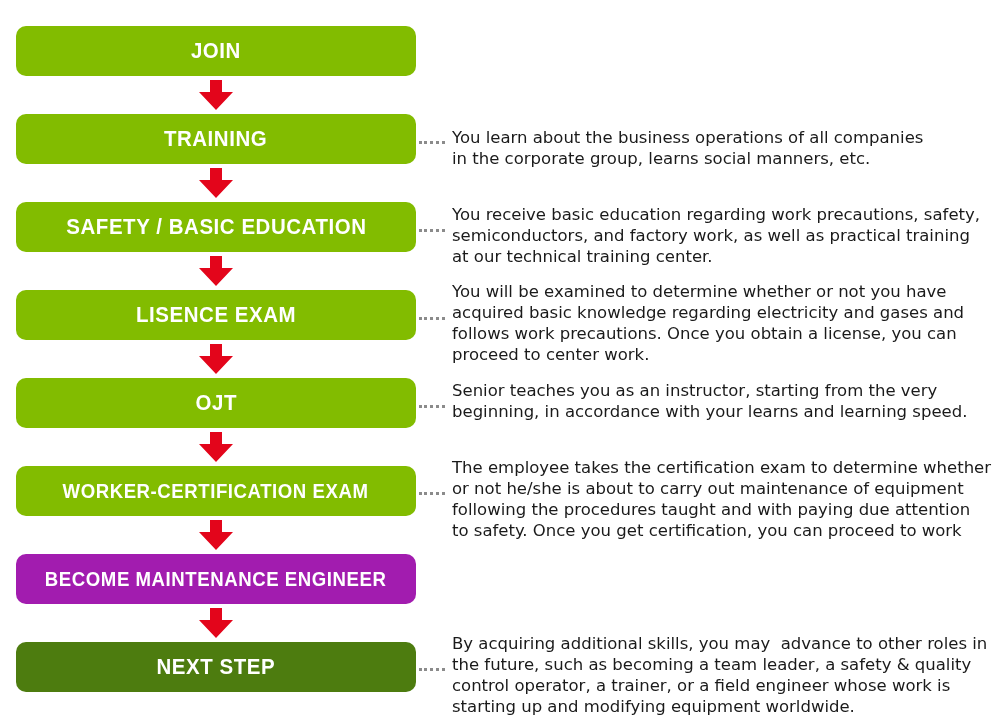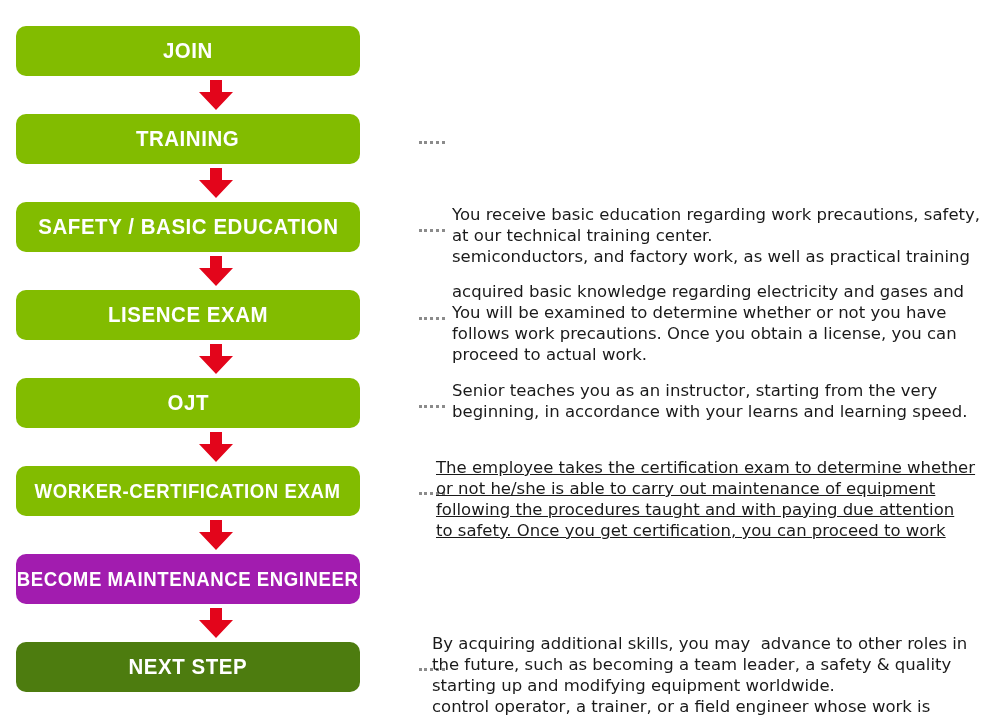--- a/index.html
+++ b/index.html
@@ -25,21 +25,21 @@
     left: 16px;
     top: 26px;
     width: 400px;
   }
 
   .step-row {
     position: relative;
   }
 
   .step-box {
-    width: 344px;
+    width: 400px;
     height: 50px;
     border-radius: 10px;
     display: flex;
     align-items: center;
     justify-content: center;
     text-align: left;
   }
 
   .step-box.green   { background: #82bc00; }
   .step-box.blue    { background: #a21caf; }
@@ -180,46 +180,50 @@
 
   </div>
 
   <div class="leader" style="left:419px; top:141px; width:26px;"></div>
   <div class="leader" style="left:419px; top:229px; width:26px;"></div>
   <div class="leader" style="left:419px; top:317px; width:26px;"></div>
   <div class="leader" style="left:419px; top:405px; width:26px;"></div>
   <div class="leader" style="left:419px; top:492px; width:26px;"></div>
   <div class="leader" style="left:419px; top:668px; width:26px;"></div>
 
+  <div class="desc" style="left:452px; top:127px; width:540px;">
+    <p>You learn about the business operations of all companies</p>
+    <p>in the corporate group, learns social manners, etc.</p>
+  </div>
 
   <div class="desc" style="left:452px; top:204px; width:540px;">
     <p>You receive basic education regarding work precautions, safety,</p>
+    <p>semiconductors, and factory work, as well as practical training</p>
     <p>at our technical training center.</p>
-    <p>semiconductors, and factory work, as well as practical training</p>
   </div>
 
   <div class="desc" style="left:452px; top:281px; width:540px;">
+    <p>You will be examined to determine whether or not you have</p>
     <p>acquired basic knowledge regarding electricity and gases and</p>
-    <p>You will be examined to determine whether or not you have</p>
     <p>follows work precautions. Once you obtain a license, you can</p>
-    <p>proceed to actual work.</p>
+    <p>proceed to center work.</p>
   </div>
 
   <div class="desc" style="left:452px; top:380px; width:540px;">
     <p>Senior teaches you as an instructor, starting from the very</p>
     <p>beginning, in accordance with your learns and learning speed.</p>
   </div>
 
-  <div class="desc" style="left:436px; top:457px; width:545px;text-decoration:underline;">
+  <div class="desc" style="left:452px; top:457px; width:545px;">
     <p>The employee takes the certification exam to determine whether</p>
-    <p>or not he/she is able to carry out maintenance of equipment</p>
+    <p>or not he/she is about to carry out maintenance of equipment</p>
     <p>following the procedures taught and with paying due attention</p>
     <p>to safety. Once you get certification, you can proceed to work</p>
   </div>
 
-  <div class="desc" style="left:432px; top:633px; width:545px;">
+  <div class="desc" style="left:452px; top:633px; width:545px;">
     <p>By acquiring additional skills, you may  advance to other roles in</p>
     <p>the future, such as becoming a team leader, a safety &amp; quality</p>
+    <p>control operator, a trainer, or a field engineer whose work is</p>
     <p>starting up and modifying equipment worldwide.</p>
-    <p>control operator, a trainer, or a field engineer whose work is</p>
   </div>
 
 </div>
 
 </body></html>

